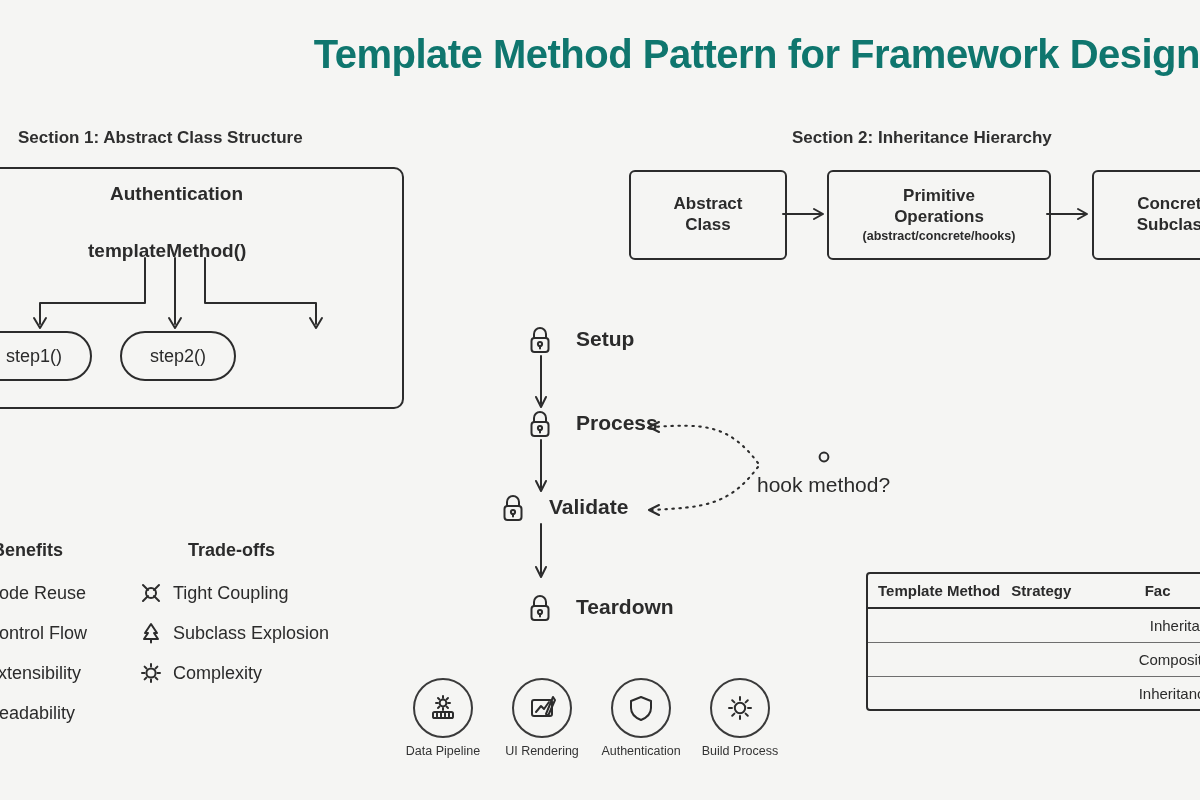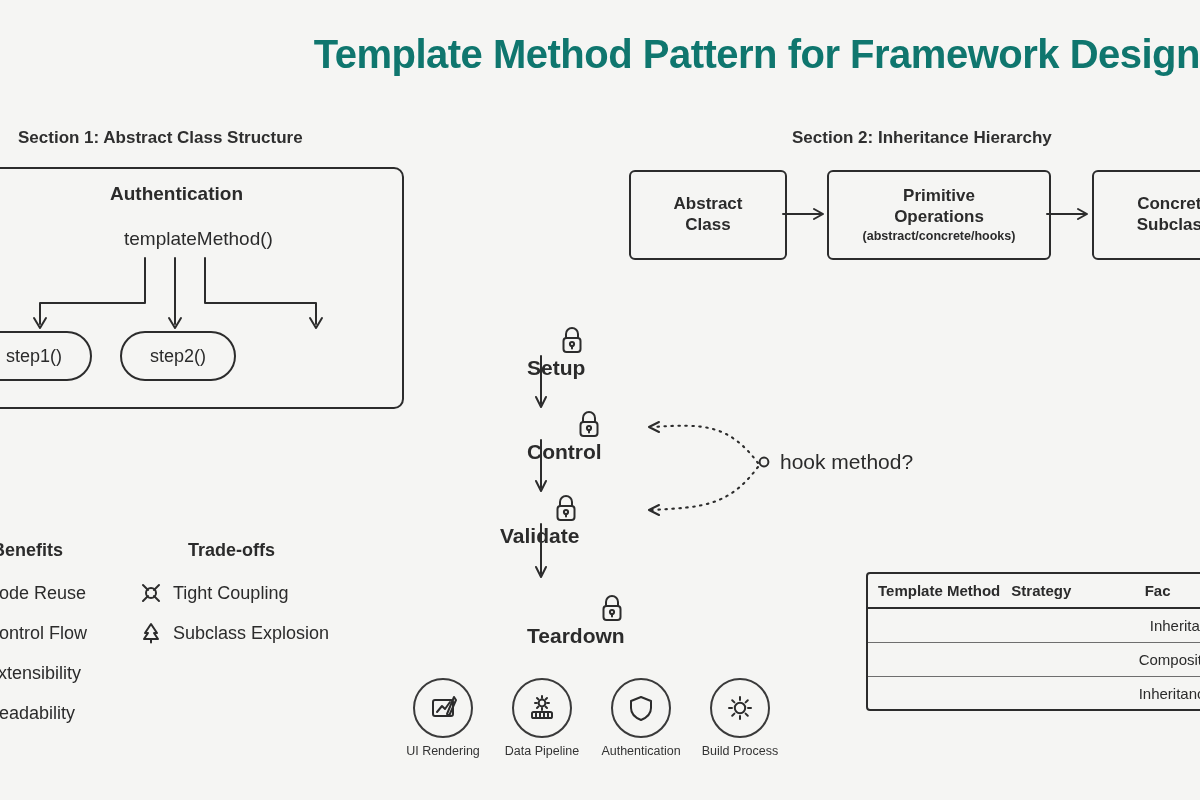--- a/index.html
+++ b/index.html
@@ -24,21 +24,21 @@
   .sec-head{font-size:17px;font-weight:bold;color:#2f2f2f;}
   #sec1-head{left:18px;top:128px;text-align:center;}
   #sec2-head{left:792px;top:128px;}
 
   
   #abs-box{
     left:-70px;top:167px;width:470px;height:238px;
     border:2.2px solid #2c2c2c;border-radius:10px;background:transparent;
   }
   #abs-class-label{left:110px;top:183px;font-size:19px;font-weight:bold;}
-  #tpl-method-label{left:88px;top:228px;font-size:19px;font-weight:normal;margin-left:36px;}
+  #tpl-method-label{left:88px;top:240px;font-size:19px;font-weight:bold;}
 
   .pill{
     height:46px;border:2.2px solid #2c2c2c;border-radius:26px;
     display:flex;align-items:center;justify-content:center;
     font-size:18px;font-weight:normal;background:transparent;
   }
   #pill1{left:-24px;top:331px;width:112px;}
   #pill2{left:120px;top:331px;width:112px;}
   #pill3{left:260px;top:331px;width:112px;}
 
@@ -48,27 +48,27 @@
     display:flex;flex-direction:column;align-items:center;justify-content:center;
     text-align:right;background:transparent;
   }
   .s2line{font-size:17px;font-weight:bold;line-height:1.22;white-space:nowrap;}
   .s2sub{font-size:12.5px;font-weight:bold;line-height:1.3;white-space:nowrap;}
   #s2a{left:629px;top:170px;width:154px;height:86px;}
   #s2b{left:827px;top:170px;width:220px;height:86px;}
   #s2c{left:1092px;top:170px;width:160px;height:86px;}
 
   
-  .flow-item{display:flex;align-items:flex-end;gap:1px;flex-direction:column;}
+  .flow-item{display:flex;align-items:flex-start;gap:23px;}
   .flow-label{font-size:21px;font-weight:bold;color:#2b2b2b;}
   #f1{left:527px;top:327px;}
   #f2{left:527px;top:411px;}
   #f3{left:500px;top:495px;}
   #f4{left:527px;top:595px;}
-  #hook-node{left:757px;top:450px;display:flex;align-items:center;gap:9px;}
+  #hook-node{left:757px;top:450px;display:flex;align-items:center;gap:9px;flex-direction:column;}
   #hook-node .hk-label{font-size:21px;font-weight:normal;}
 
   
   .col-head{font-size:18px;font-weight:bold;}
   #ben-head{left:-8px;top:540px;}
   #tr-head{left:188px;top:540px;}
   .list-row{display:flex;align-items:center;gap:10px;height:26px;font-size:18px;}
   #ben-list{left:-14px;top:580px;width:160px;}
   #ben-list .list-row{margin-bottom:14px;white-space:nowrap;}
   #tr-list{left:139px;top:580px;width:280px;}
@@ -167,21 +167,21 @@
     <span class="flow-label">Setup</span>
   </div>
 
   <div class="abs flow-item" id="f2">
     <svg width="26" height="28" viewBox="0 0 26 28">
       <path class="stroke" d="M 7 11 L 7 7 A 6 6 0 0 1 19 7 L 19 11"></path>
       <rect class="stroke" x="4.5" y="11" width="17" height="14" rx="3"></rect>
       <circle class="stroke" cx="13" cy="17" r="2.1"></circle>
       <path class="stroke" d="M 13 19 L 13 21.5"></path>
     </svg>
-    <span class="flow-label">Control</span>
+    <span class="flow-label">Process</span>
   </div>
 
   <div class="abs flow-item" id="f3">
     <svg width="26" height="28" viewBox="0 0 26 28">
       <path class="stroke" d="M 7 11 L 7 7 A 6 6 0 0 1 19 7 L 19 11"></path>
       <rect class="stroke" x="4.5" y="11" width="17" height="14" rx="3"></rect>
       <circle class="stroke" cx="13" cy="17" r="2.1"></circle>
       <path class="stroke" d="M 13 19 L 13 21.5"></path>
     </svg>
     <span class="flow-label">Validate</span>
@@ -252,20 +252,29 @@
         <path class="stroke" d="M 20 20 L 15 15"></path>
       </svg>
       <span>Tight Coupling</span>
     </div>
     <div class="list-row">
       <svg width="24" height="24" viewBox="0 0 24 24">
         <path class="stroke" d="M 12 3 L 6 12 L 9 12 L 5 18 L 19 18 L 15 12 L 18 12 Z"></path>
         <path class="stroke" d="M 12 18 L 12 21.5"></path>
       </svg>
       <span>Subclass Explosion</span>
+    </div>
+    <div class="list-row">
+      <svg width="24" height="24" viewBox="0 0 24 24">
+        <circle class="stroke" cx="12" cy="12" r="4.6"></circle>
+        <path class="stroke" d="M 12 3 L 12 5.6 M 12 18.4 L 12 21 M 3 12 L 5.6 12 M 18.4 12 L 21 12
+                                 M 5.6 5.6 L 7.5 7.5 M 16.5 16.5 L 18.4 18.4
+                                 M 18.4 5.6 L 16.5 7.5 M 7.5 16.5 L 5.6 18.4"></path>
+      </svg>
+      <span>Complexity</span>
     </div>
   </div>
 
   <div class="abs" id="cmp-table">
     <table>
       <thead>
         <tr>
           <th>Template Method</th>
           <th>Strategy</th>
           <th>Fac</th>
@@ -285,49 +294,49 @@
         <tr>
           <td class="cell-hide"></td>
           <td class="cell-hide"></td>
           <td>Inheritance, deferred cre</td>
         </tr>
       </tbody>
     </table>
   </div>
 
   <div class="abs" id="badges">
-
-    <div class="badge">
-      <div class="badge-circle">
-        <svg width="32" height="32" viewBox="0 0 32 32">
-          <rect class="stroke" x="6" y="8" width="20" height="16" rx="2"></rect>
-          <path class="stroke" d="M 10 20 L 15 14 L 18 17 L 23 10"></path>
-          <path class="stroke" d="M 20 22 L 27 5 L 29 8 L 22 24 Z"></path>
-        </svg>
-      </div>
-      <span class="badge-label">UI Rendering</span>
-    </div>
 
     <div class="badge">
       <div class="badge-circle">
         <svg width="32" height="32" viewBox="0 0 32 32">
           <circle class="stroke" cx="16" cy="11" r="3.4"></circle>
           <path class="stroke" d="M 16 4 L 16 6 M 16 16 L 16 18 M 9 11 L 11 11 M 21 11 L 23 11
                                   M 11 6 L 12.5 7.5 M 19.5 14.5 L 21 16
                                   M 21 6 L 19.5 7.5 M 12.5 14.5 L 11 16"></path>
           <rect class="stroke" x="6" y="20" width="20" height="6" rx="1.6"></rect>
           <path class="stroke" d="M 10 21.5 L 10 24.5 M 14 21.5 L 14 24.5 M 18 21.5 L 18 24.5 M 22 21.5 L 22 24.5"></path>
         </svg>
       </div>
       <span class="badge-label">Data Pipeline</span>
     </div>
 
     <div class="badge">
       <div class="badge-circle">
         <svg width="32" height="32" viewBox="0 0 32 32">
+          <rect class="stroke" x="6" y="8" width="20" height="16" rx="2"></rect>
+          <path class="stroke" d="M 10 20 L 15 14 L 18 17 L 23 10"></path>
+          <path class="stroke" d="M 20 22 L 27 5 L 29 8 L 22 24 Z"></path>
+        </svg>
+      </div>
+      <span class="badge-label">UI Rendering</span>
+    </div>
+
+    <div class="badge">
+      <div class="badge-circle">
+        <svg width="32" height="32" viewBox="0 0 32 32">
           <path class="stroke" d="M 16 5 L 26 9 L 26 16 C 26 22 21 26 16 28 C 11 26 6 22 6 16 L 6 9 Z"></path>
         </svg>
       </div>
       <span class="badge-label">Authentication</span>
     </div>
 
     <div class="badge">
       <div class="badge-circle">
         <svg width="32" height="32" viewBox="0 0 32 32">
           <circle class="stroke" cx="16" cy="16" r="5.2"></circle>

